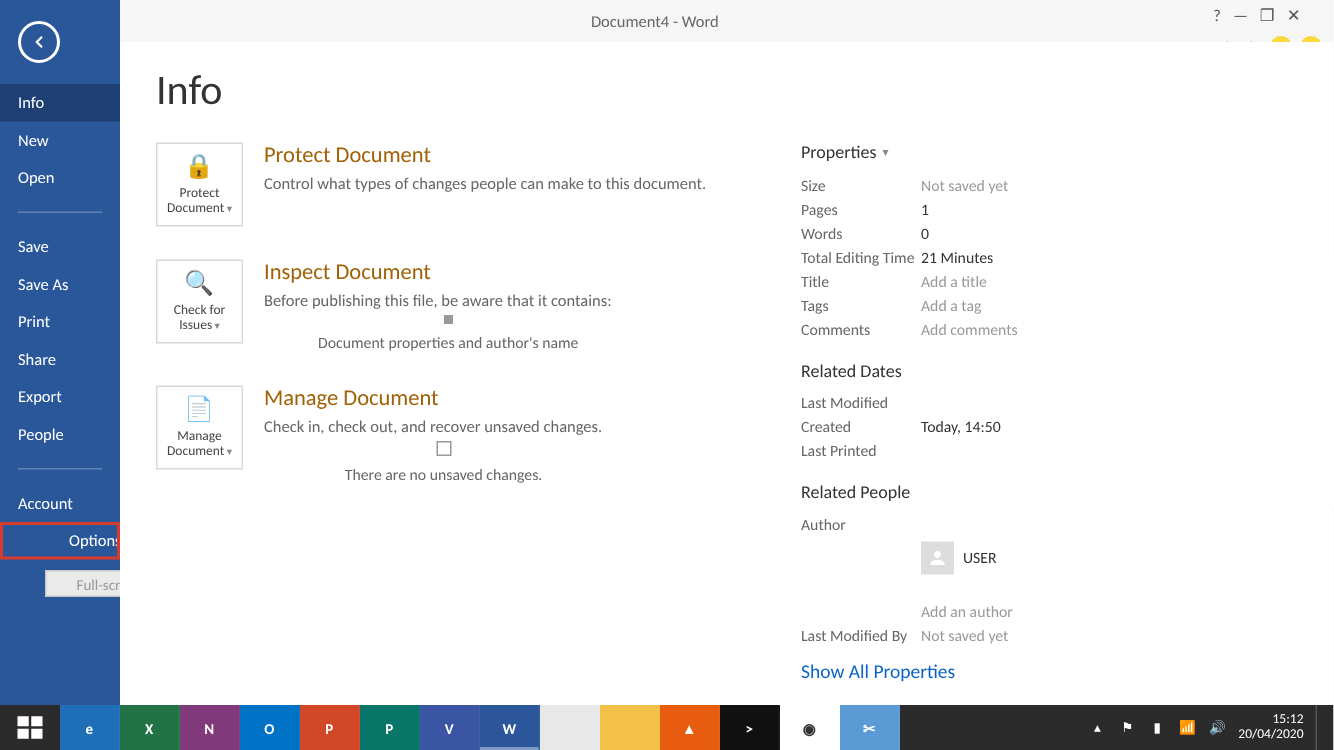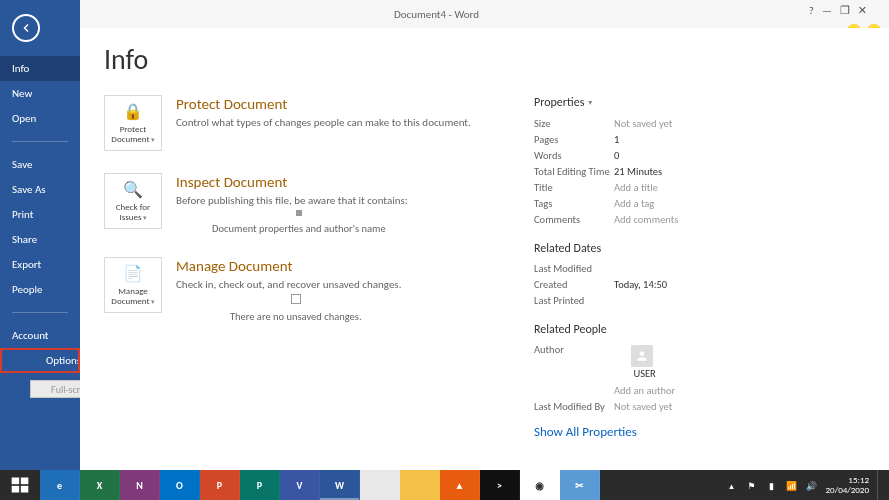--- a/index.html
+++ b/index.html
@@ -45,21 +45,21 @@
   .prop-header { display: flex; align-items: center; gap: 4px; font-size: 12px; color: #333; margin-bottom: 6px; }
   .prop-header .caret { font-size: 8px; color: #888; }
   .prop-row { display: flex; padding: 1.5px 0; }
   .prop-label { flex: 0 0 80px; font-size: 10.5px; color: #666; }
   .prop-value { font-size: 10.5px; color: #333; }
   .prop-value.muted { color: #999; }
   .section-title { font-size: 12px; color: #333; margin-top: 14px; margin-bottom: 5px; }
   .link { color: #0b63c5; font-size: 13px; cursor: pointer; margin-top: 10px; display: inline-block; }
   .avatar { width: 22px; height: 22px; background: #ddd; display: inline-flex; align-items:center; justify-content:center; color:#fff; margin-right:6px; vertical-align:middle;}
   .avatar svg { width:14px; height:14px; fill:#fff;}
-  .person-row { display:flex; align-items:center; margin:2px 0;flex-direction:column;}
+  .person-row { display:flex; align-items:center; margin:18px 0;}
   
   
   .taskbar { position: absolute; left: 0; right: 0; bottom: 0; height: 30px; background: #2b2b2b; display: flex; align-items: center; }
   .start-btn { width: 40px; height: 30px; display: flex; align-items: center; justify-content: center; cursor:pointer; }
   .start-btn svg { width: 20px; height: 20px; }
   .task-apps { display: flex; gap: 0; height: 30px; flex:1; }
   .task-apps .app { width: 40px; height: 30px; display: flex; align-items: center; justify-content: center; font-size: 10px; font-weight: bold; color: #fff; cursor:pointer; border-right:1px solid rgba(255,255,255,0.05);}
   .app.active { background: rgba(255,255,255,0.12); box-shadow: inset 0 -2px 0 rgba(255,255,255,0.4);}
   .tray { display: flex; align-items: center; gap: 8px; color: #fff; font-size: 9px; padding-right: 4px; }
   .tray .clock { text-align: right; line-height: 1.1; }

